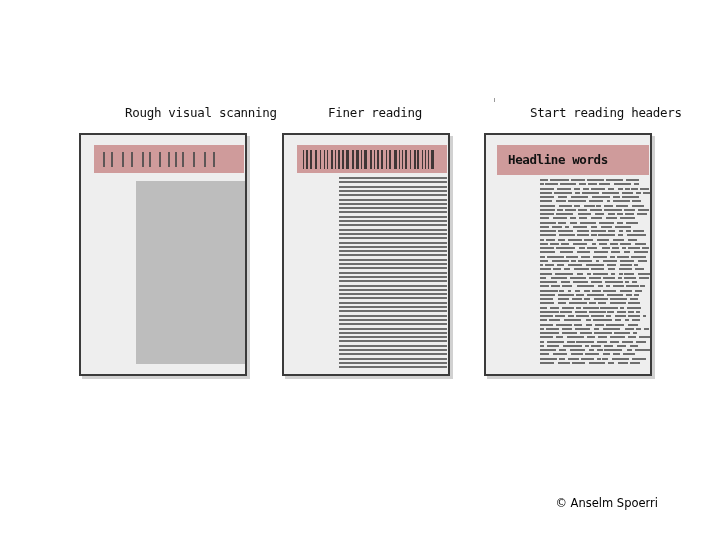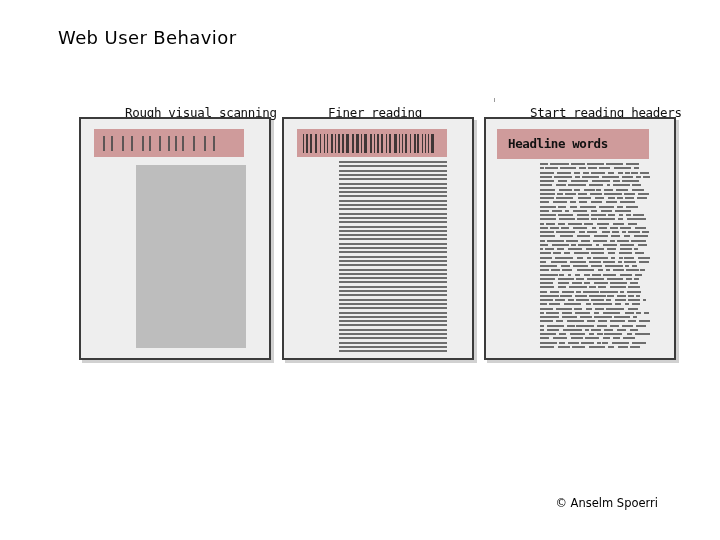--- a/index.html
+++ b/index.html
@@ -62,22 +62,22 @@
     font-size: 12.5px;
     color: #111111;
     white-space: nowrap;
     letter-spacing: -0.3px;
     padding-left: 43px;
   }
 
   .panel-page {
     position: absolute;
     left: 0;
-    top: 12px;
-    width: 192px;
+    top: 28px;
+    width: 168px;
     height: 243px;
     background: #eeeeee;
     border: 2px solid #3b3b3b;
     box-shadow: 3px 3px 0 0 rgba(0,0,0,0.18);
     box-sizing: border-box;
     overflow: hidden;
   }
 
   
   .page-header {
@@ -208,21 +208,20 @@
     font-size: 11.5px;
     color: #000000;
     white-space: nowrap;
   }
 </style>
 </head>
 <body>
 
 <div id="slide">
 
-  <div id="slide-title">Web User Behavior</div>
 
   <div id="speck"></div>
 
   <div id="panels">
 
     <div class="panel panel-1">
       <div class="panel-caption">Rough visual scanning</div>
       <div class="panel-page">
         <div class="page-header">
           <div class="vticks" id="ticks-1">

